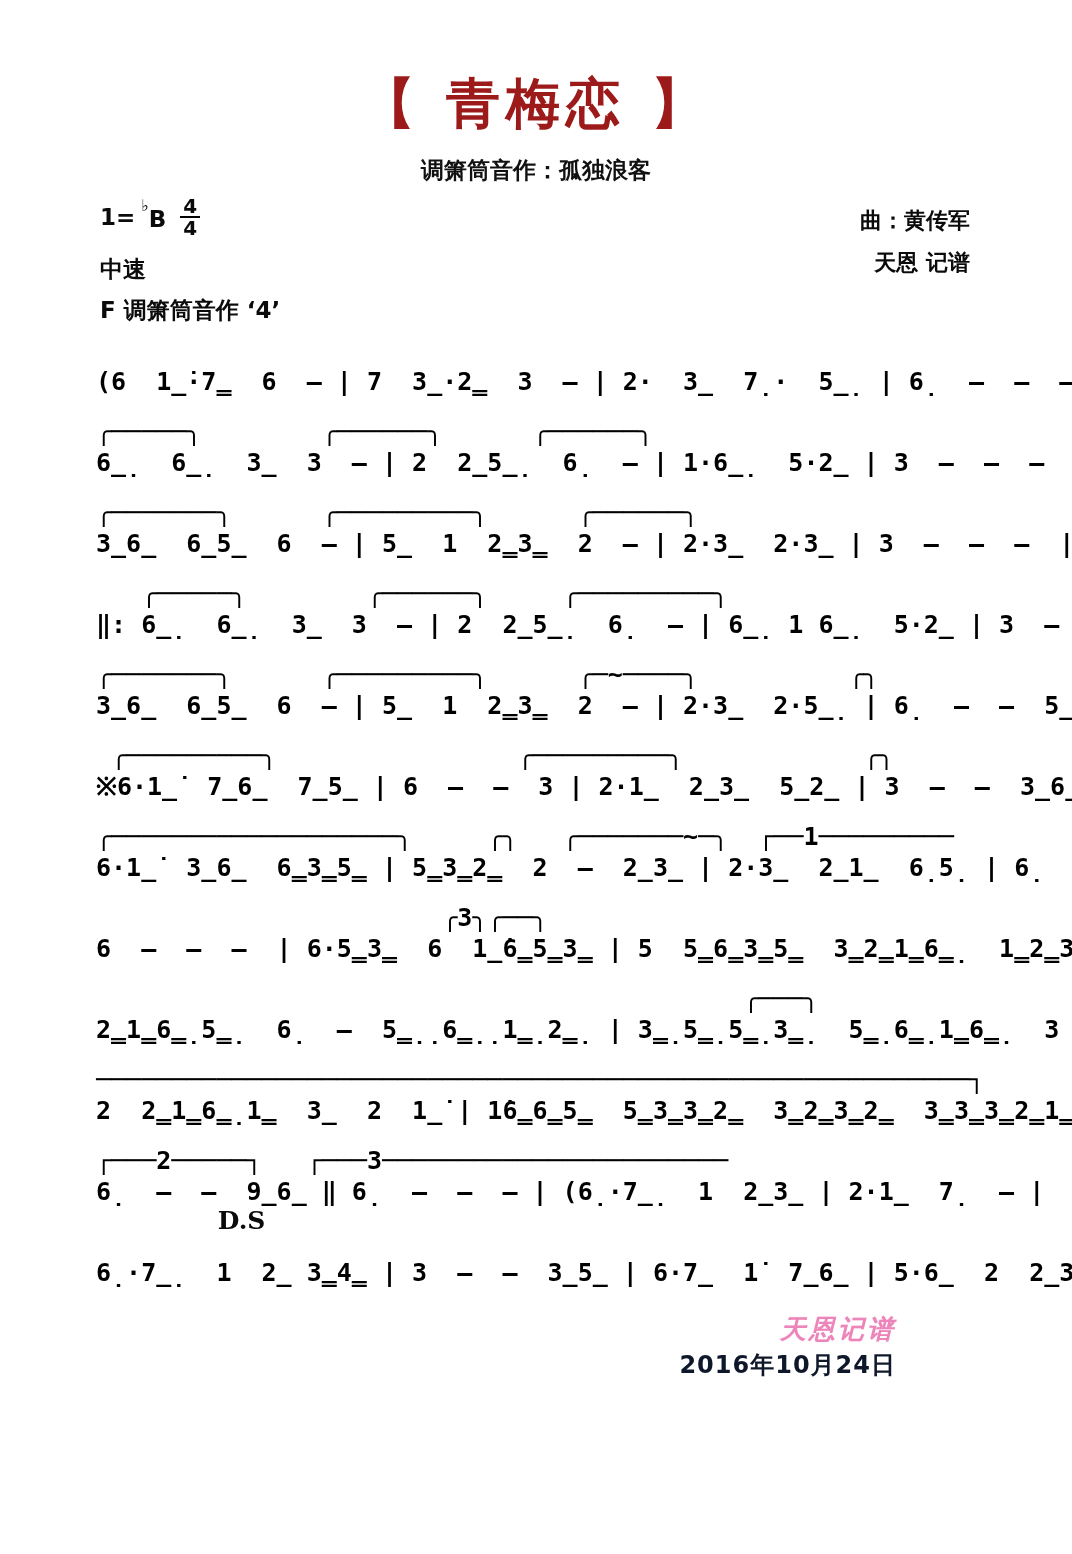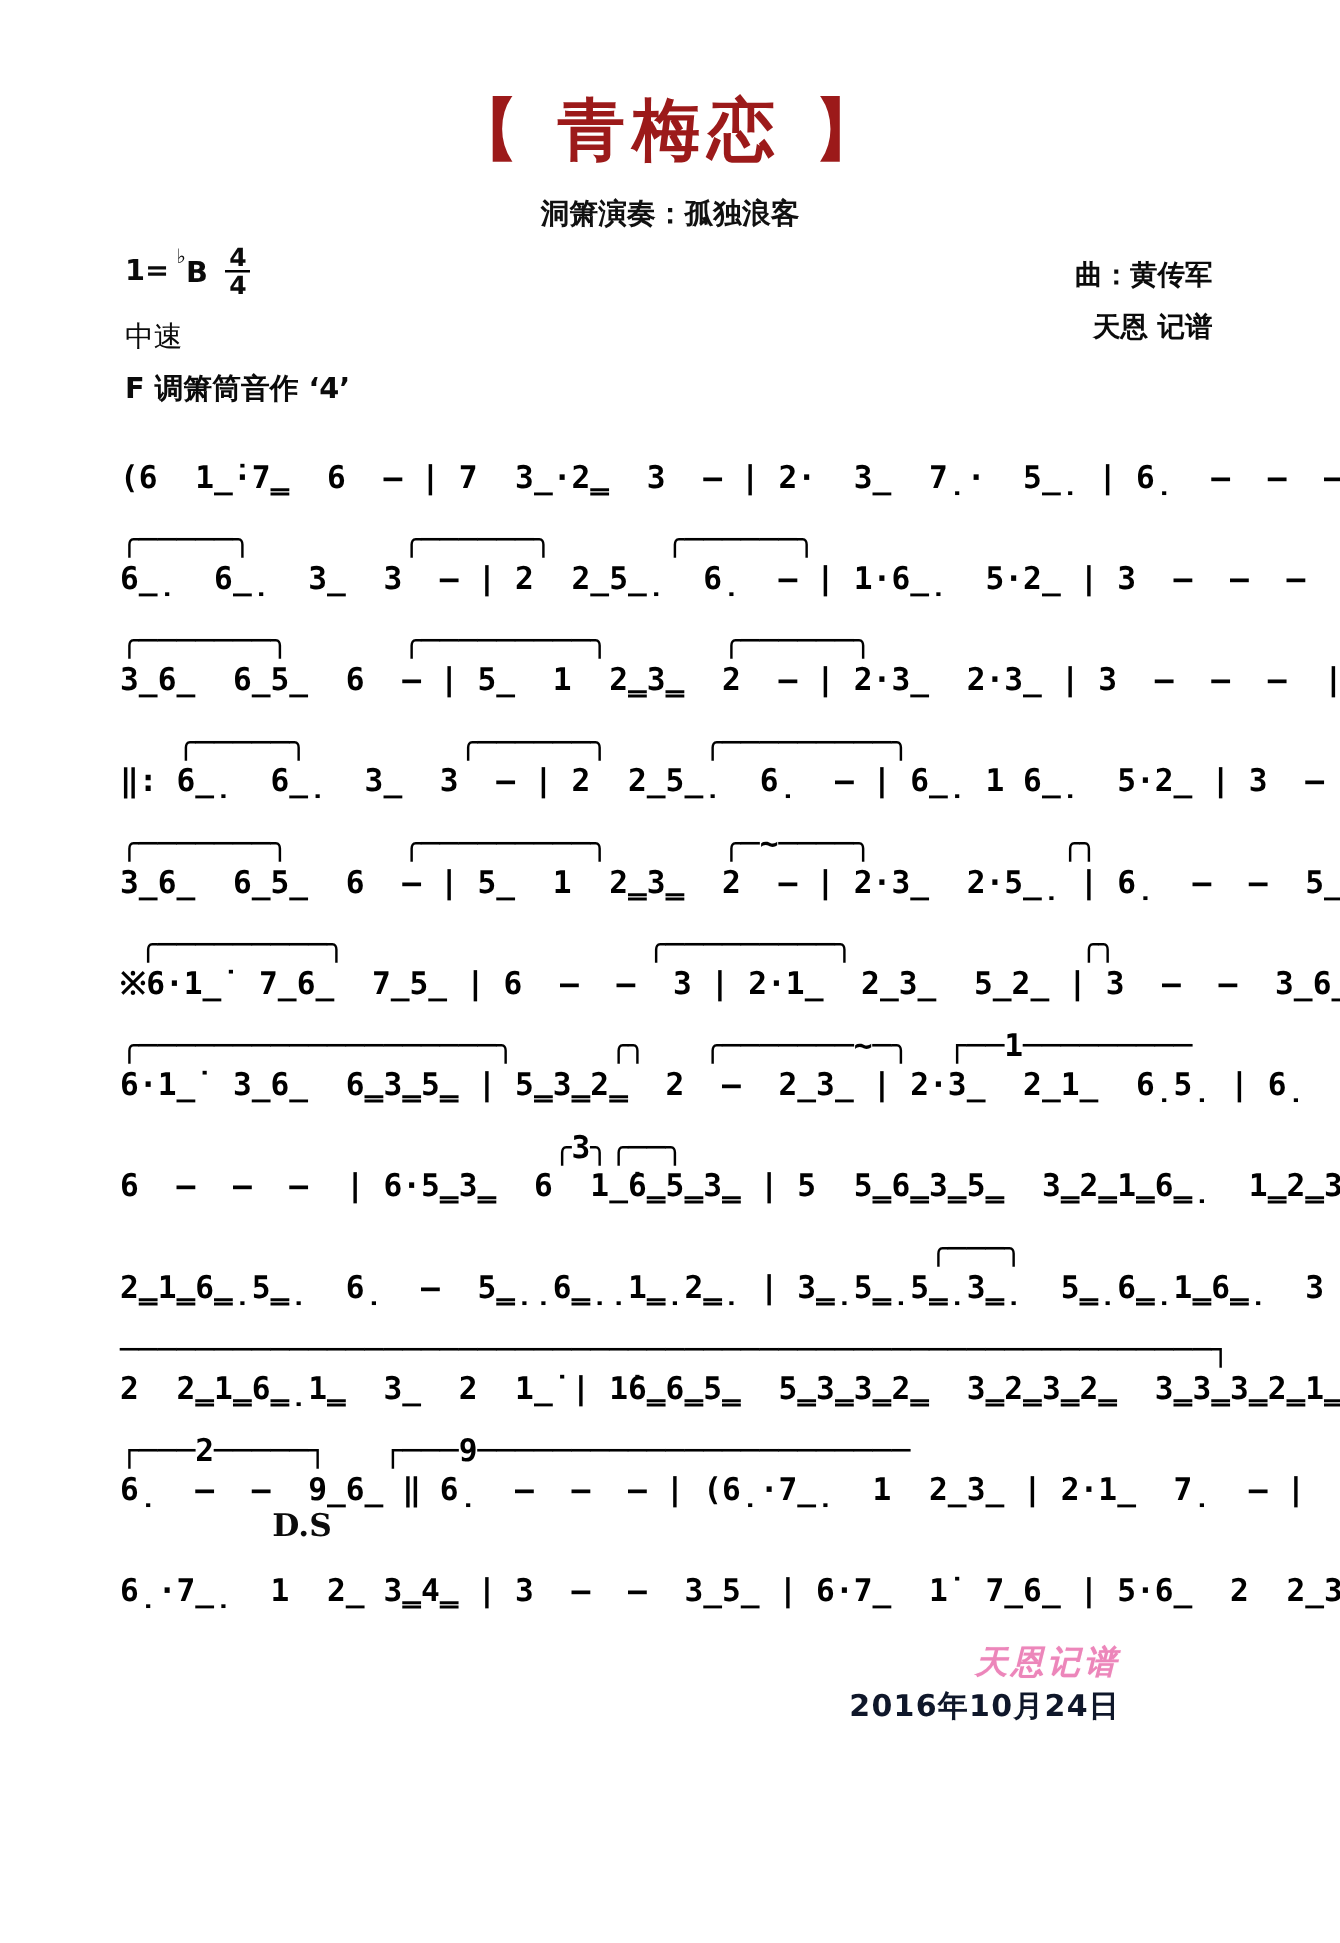--- a/index.html
+++ b/index.html
@@ -35,21 +35,21 @@
   }
   .meta-left{
     position:absolute;left:44px;top:0;
     font-size:22px;font-weight:bold;
   }
   .keysig{display:flex;align-items:center;gap:6px;font-size:23px;}
   .keysig .flat{font-size:16px;vertical-align:super;position:relative;top:-7px;}
   .meter{display:inline-flex;flex-direction:column;align-items:center;margin-left:8px;line-height:1;}
   .meter .num{font-size:20px;font-weight:bold;padding:0 3px;}
   .meter .num.top{border-bottom:2px solid #000;}
-  .tempo{margin-top:16px;font-size:23px;font-weight:normal;}
+  .tempo{margin-top:16px;font-size:23px;font-weight:bold;}
   .instruction{margin-top:10px;font-size:23px;font-weight:bold;}
   .meta-right{
     position:absolute;right:46px;top:4px;
     text-align:right;
     font-size:22px;font-weight:bold;line-height:1.9;
   }
 
   
   .score{
     margin-top:14px;
@@ -103,21 +103,21 @@
     margin-top:2px;
     letter-spacing:1px;
   }
 </style>
 </head>
 <body>
 
 <div class="sheet">
 
   <div class="title">【 青梅恋 】</div>
-  <div class="subtitle">洞箫演奏：孤独浪客</div>
+  <div class="subtitle">调箫筒音作：孤独浪客</div>
 
   <div class="meta-row">
     <div class="meta-left">
       <div class="keysig">
         <span>1=</span>
         <span>
           <span class="flat">♭</span><span>B</span>
         </span>
         <span class="meter">
           <span class="num top">4</span>
@@ -178,21 +178,21 @@
       <div class="row-above">                                           ╭───╮</div>
       <div class="row-notes">2̳1̳6̳̣5̳̣  6̣  –  5̳̣̣6̳̣̣1̳̣2̳̣ | 3̳̣5̳̣5̳̣3̳̣  5̳̣6̳̣1̳6̳̣  3  3̳5̳5̳2̳ | 3·7̳3̳  3·1̳6̳̣|</div>
       <div class="row-below"></div>
     </div>
     <div class="line">
       <div class="row-above">──────────────────────────────────────────────────────────┐</div>
       <div class="row-notes">2  2̳1̳6̳̣1̳  3̲  2  1̲̇ | 1̇6̳6̳5̳  5̳3̳3̳2̳  3̳2̳3̳2̳  3̳3̳3̳2̳1̳ | 6̣  –  –  – ):‖</div>
       <div class="row-below"></div>
     </div>
     <div class="line">
-      <div class="row-above">┌───2─────┐   ┌───9───────────────────────</div>
+      <div class="row-above">┌───2─────┐   ┌───3───────────────────────</div>
       <div class="row-notes">6̣  –  –  9̲6̲ ‖ 6̣  –  –  – | (6̣·7̲̣  1  2̲3̲ | 2·1̲  7̣  – |</div>
       <div class="row-below">              D.S</div>
     </div>
     <div class="line">
       <div class="row-above"></div>
       <div class="row-notes">6̣·7̲̣  1  2̲ 3̳4̳ | 3  –  –  3̲5̲ | 6·7̲  1̇  7̲6̲ | 5·6̲  2  2̲3̲ |</div>
       <div class="row-below"></div>
     </div>
   </div>
 

